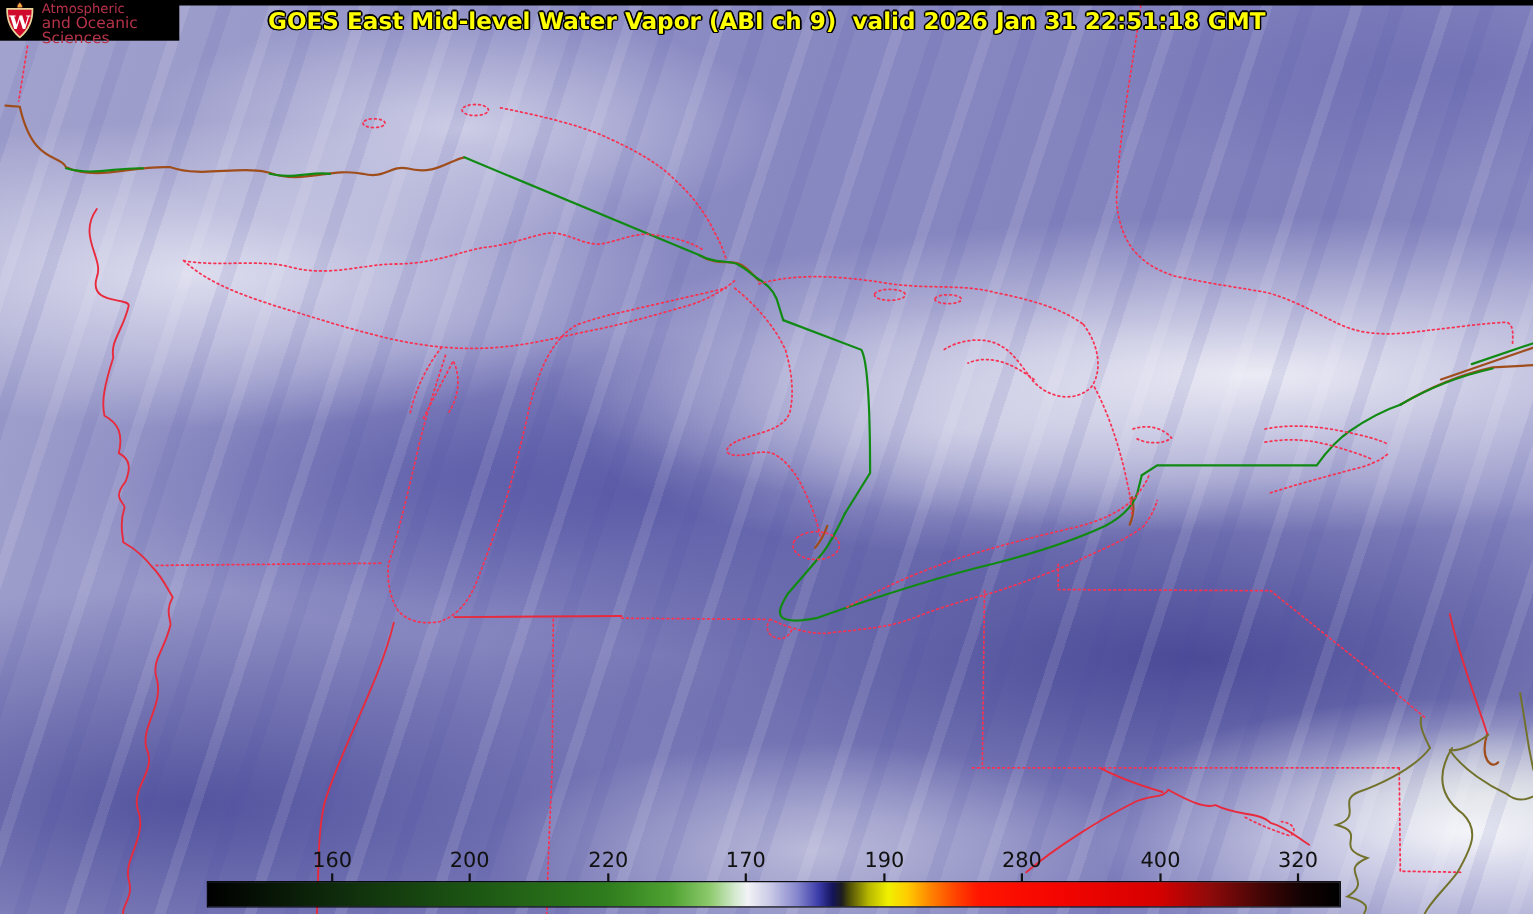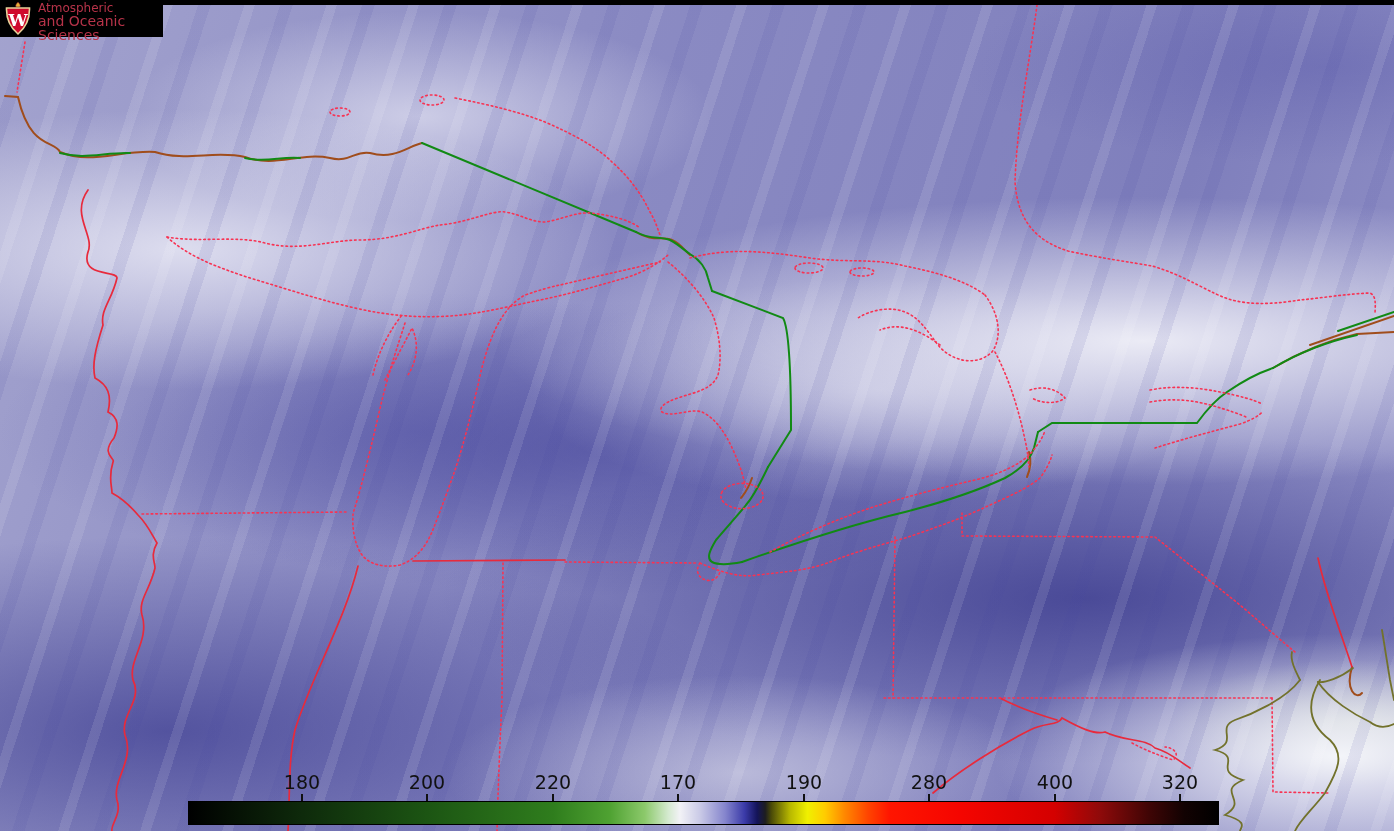--- a/index.html
+++ b/index.html
@@ -155,23 +155,24 @@
       <path d="M2.5,6 Q2,22 14,32 Q26,22 25.5,6 Z" fill="#cf0a2c" stroke="#e8d49a" stroke-width="1.6"></path>
       <text x="14" y="24" text-anchor="middle" font-family="'DejaVu Serif',serif" font-size="17" font-weight="bold" fill="#ffffff">W</text>
     </svg>
     <div class="logo-text">
       <div class="l1">Department of</div>
       <div class="l2">Atmospheric</div>
       <div class="l3">and Oceanic Sciences</div>
     </div>
   </div>
 
+  <div class="main-title">GOES East Mid-level Water Vapor (ABI ch 9)  valid 2026 Jan 31 22:51:18 GMT</div>
 
   <div class="colorbar">
-    <div class="cb-label" style="left:82px">180</div>
+    <div class="cb-label" style="left:82px">160</div>
     <div class="cb-label" style="left:207px">200</div>
     <div class="cb-label" style="left:333px">220</div>
     <div class="cb-label" style="left:458px">170</div>
     <div class="cb-label" style="left:584px">190</div>
     <div class="cb-label" style="left:709px">280</div>
     <div class="cb-label" style="left:835px">400</div>
     <div class="cb-label" style="left:960px">320</div>
     <div class="cb-tick" style="left:113px"></div>
     <div class="cb-tick" style="left:238px"></div>
     <div class="cb-tick" style="left:364px"></div>

